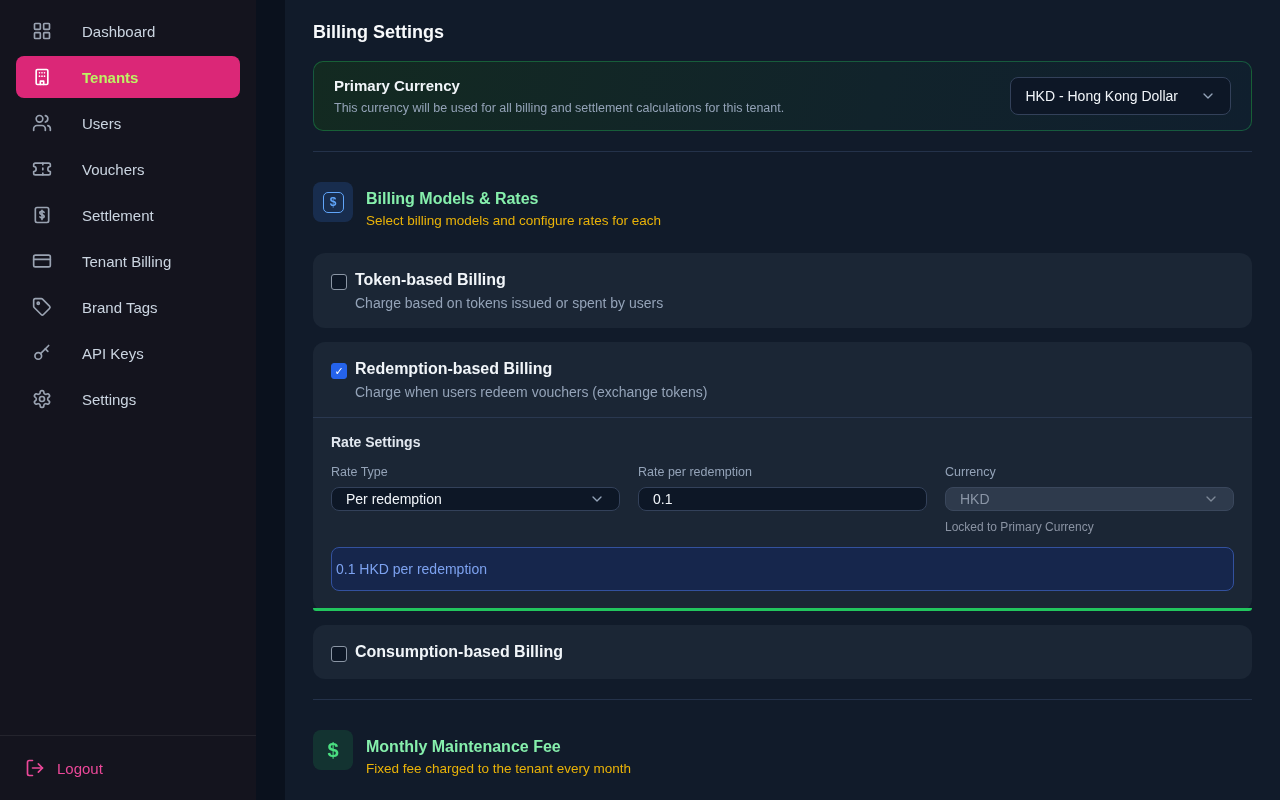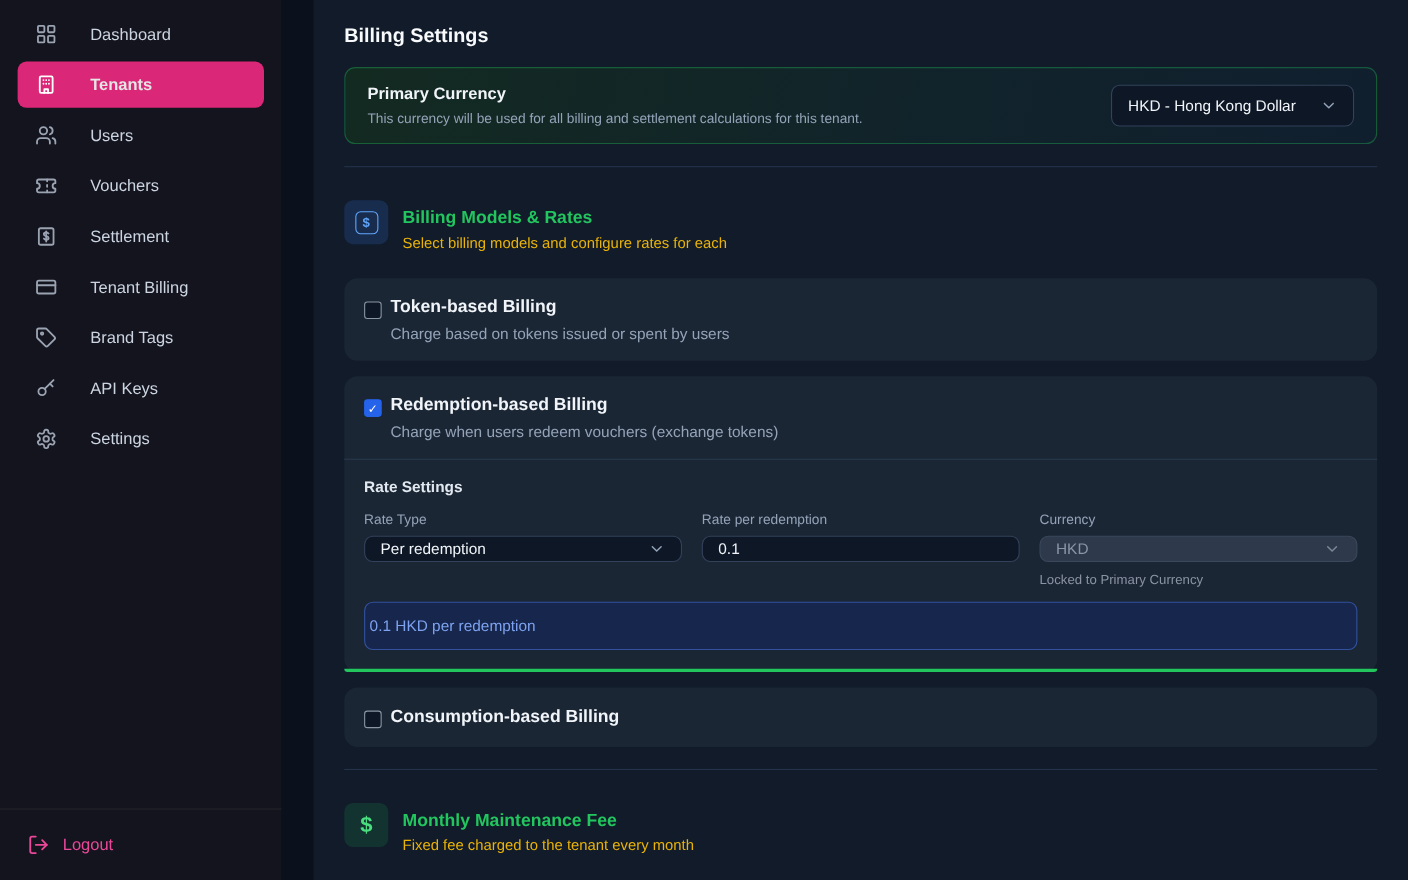--- a/index.html
+++ b/index.html
@@ -15,21 +15,21 @@
   
   .sidebar { width: 256px; min-width: 256px; background: #14141e; display: flex; flex-direction: column; }
   .sidebar-header { display: flex; align-items: flex-start; justify-content: space-between; padding: 18px 20px 12px 16px; }
   .brand-title { font-size: 20px; font-weight: 700; color: var(--brand,#ec4899); letter-spacing: .2px; }
   .brand-sub { font-size: 12px; color: #9ca3af; margin-top: 7px; }
   .collapse-btn { color: #9ca3af; margin-top: 10px; cursor: pointer; }
 
   .nav { flex: 1; padding: 10px 16px; }
   .nav-item { display: flex; align-items: center; gap: 30px; padding: 11px 16px; margin-bottom: 4px; border-radius: 8px; font-size: 15px; color: #cbd5e1; cursor: pointer; }
   .nav-item .icon { width: 20px; height: 20px; color: #9aa3b2; flex: none; }
-  .nav-item.active { background: var(--accent,#db2777); color: #e5e5e5; font-weight: 600; }
+  .nav-item.active { background: var(--accent,#db2777); color: #bef264; font-weight: 600; }
   .nav-item.active .icon { color: #fff; }
 
   .sidebar-footer { border-top: 1px solid rgba(255,255,255,.07); padding: 22px 25px; }
   .logout { display: flex; align-items: center; gap: 12px; color: var(--brand,#ec4899); font-size: 15px; cursor: pointer; }
   .logout .icon { width: 20px; height: 20px; }
 
   
   .main { flex: 1; background: #0a111d; padding-left: 29px; min-width: 0; }
   .content { background: #111b2a; height: 100%; padding: 22px 28px; overflow: hidden; }
   .page-title { font-size: 18px; font-weight: 700; color: #f8fafc; margin-bottom: 18px; }
@@ -57,21 +57,21 @@
   .section-head { display: flex; align-items: center; gap: 13px; margin-bottom: 25px; }
   .section-icon { width: 40px; height: 40px; border-radius: 8px; display: flex; align-items: center; justify-content: center; flex: none; }
   .section-icon.blue { background: rgba(59,130,246,.18); color: #60a5fa; }
   .section-icon.green { background: rgba(34,197,94,.15); color: #4ade80; }
   .sq-dollar {
     width: 21px; height: 21px; border: 1.8px solid currentColor; border-radius: 5px;
     display: flex; align-items: center; justify-content: center;
     font-size: 12px; font-weight: 700;
   }
   .fee-dollar { font-size: 20px; font-weight: 700; }
-  .section-title { font-size: 16px; font-weight: 700; color: #22c55e; margin-top: 14px; }
+  .section-title { font-size: 16px; font-weight: 700; color: #86efac; margin-top: 14px; }
   .section-sub { font-size: 13.5px; color: #eab308; margin-top: 5px; }
 
   .model-card { background: #1b2635; border-radius: 12px; margin-bottom: 14px; position: relative; }
   .model-head { display: flex; align-items: flex-start; gap: 8px; padding: 18px 18px 17px; }
   .checkbox {
     width: 16px; height: 16px; border: 1.5px solid #8b96a5; border-radius: 3px;
     background: #0d1726; margin-top: 3px; cursor: pointer; flex: none;
     display: flex; align-items: center; justify-content: center; font-size: 11px; color: #fff;
   }
   .checkbox.checked { background: #2563eb; border-color: #2563eb; }

